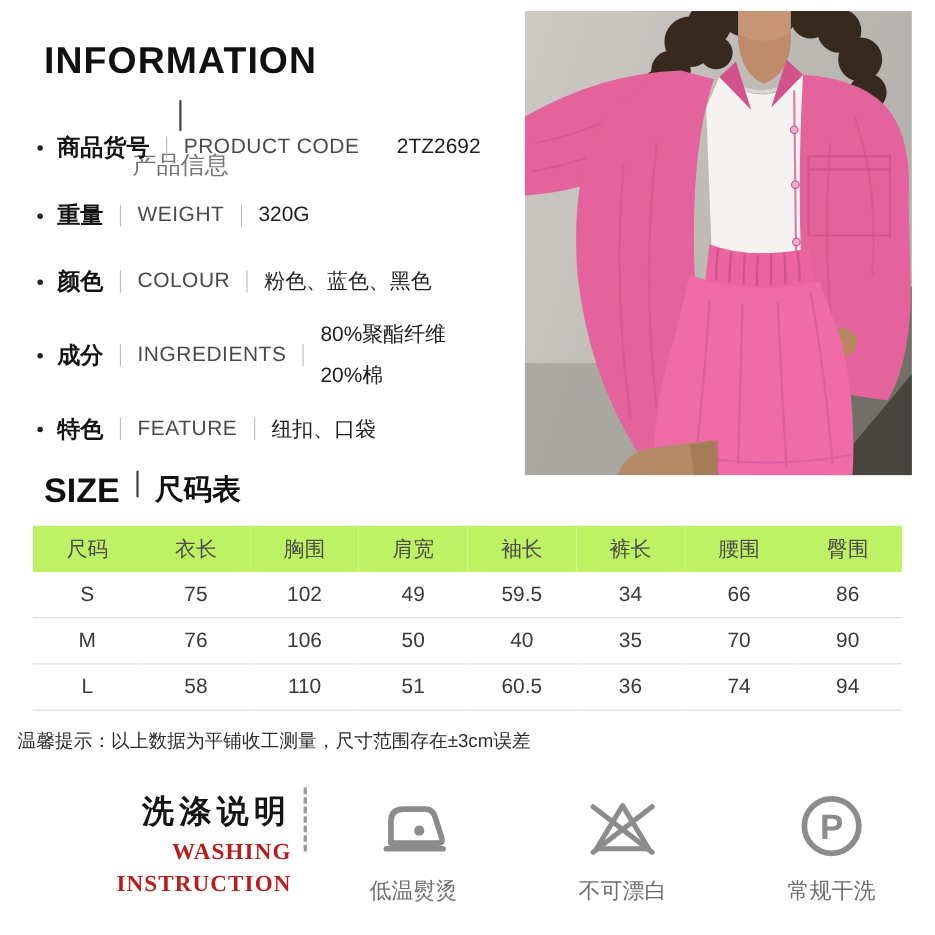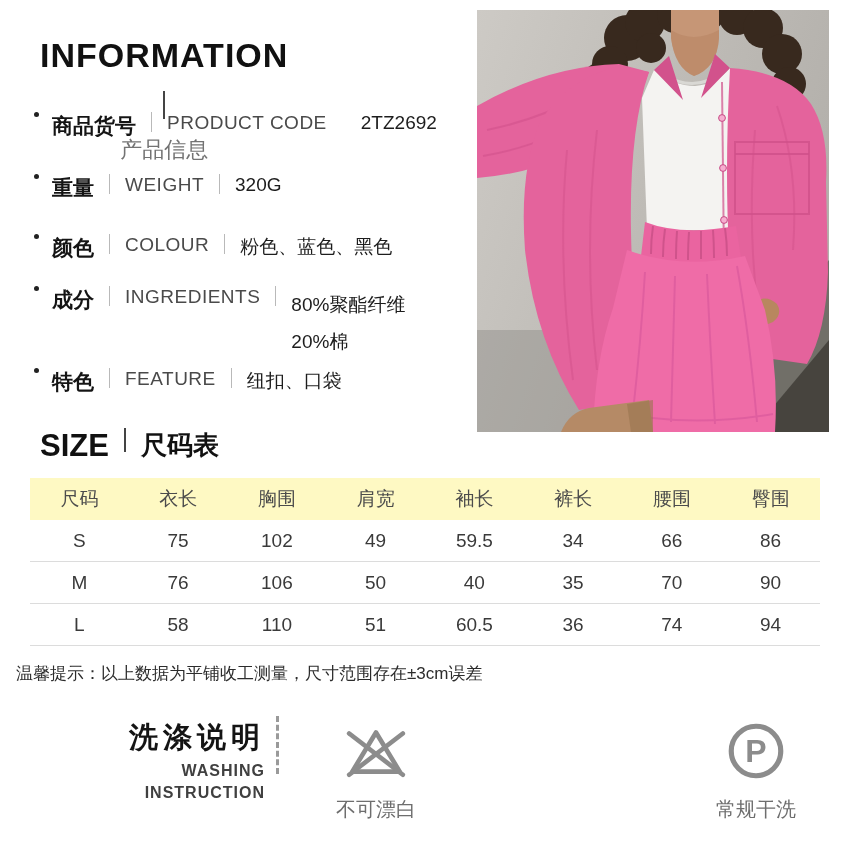--- a/index.html
+++ b/index.html
@@ -8,50 +8,50 @@
 
   
   .info-header{position:absolute;left:40px;top:36px;display:flex;align-items:center;gap:16px;flex-direction:column;}
   .info-header .en{font-size:34px;font-weight:bold;letter-spacing:1px;color:#111;}
   .info-header .zh{font-size:22px;font-weight:normal;color:#737373;}
   .vbar-dark{width:2px;height:28px;background:#444;}
   .vbar-dark.small{height:24px;}
 
   
   .info-rows{position:absolute;left:32px;top:112px;width:445px;}
-  .irow{display:flex;min-height:44px;}
+  .irow{display:flex;align-items:center;min-height:44px;}
   .irow.mb18{margin-bottom:18px;} .irow.mb16{margin-bottom:16px;} .irow.mb8{margin-bottom:8px;}
   .irow .dot{width:5px;height:5px;border-radius:50%;background:#222;margin:0 13px 0 2px;flex:none;}
   .irow .zh{font-size:21px;font-weight:bold;color:#141414;white-space:nowrap;}
   .pipe{width:1px;height:20px;background:#b9b9b9;margin:0 15px;flex:none;}
   .irow .en{font-size:19px;color:#4a4a4a;letter-spacing:.5px;white-space:nowrap;}
   .irow .val{font-size:19px;color:#1d1d1d;white-space:nowrap;}
   .irow .val.widegap{margin-left:34px;}
   .val-lines{font-size:19px;color:#1d1d1d;line-height:37px;}
   .irow.tall{min-height:72px;}
 
   
   .photo{position:absolute;left:477px;top:10px;width:352px;height:422px;}
   .photo svg{display:block;}
 
   
   .size-header{position:absolute;left:40px;top:428px;display:flex;align-items:flex-start;gap:15px;}
   .size-header .en{font-size:31px;font-weight:bold;color:#111;}
   .size-header .zh{font-size:26px;font-weight:bold;color:#111;}
 
   table.size{position:absolute;left:30px;top:478px;width:790px;border-collapse:collapse;table-layout:fixed;}
-  table.size th{background:#fef9c3;height:40px;font-size:19px;font-weight:normal;color:#4c4c4c;}
+  table.size th{background:#bef264;height:40px;font-size:19px;font-weight:normal;color:#4c4c4c;}
   table.size td{height:39px;text-align:center;font-size:19px;color:#3a3a3a;border-bottom:1px solid #dcdcdc;}
 
   .note{position:absolute;left:16px;top:662px;font-size:17px;color:#2c2c2c;}
 
   
   .wash-title{position:absolute;left:40px;top:718px;width:225px;text-align:right;}
   .wash-title .zh{font-size:29px;font-weight:bold;letter-spacing:5px;color:#141414;}
-  .wash-title .en{font-size:16px;font-weight:bold;color:#404040;letter-spacing:1px;margin-top:4px;}
+  .wash-title .en{font-size:21px;font-weight:bold;color:#b91c1c;letter-spacing:1px;margin-top:4px;font-family:Liberation Serif, serif;}
   .wash-divider{position:absolute;left:276px;top:716px;height:58px;border-left:3px dashed #9a9a9a;}
   .wash-items{position:absolute;left:318px;top:716px;width:496px;display:flex;justify-content:space-between;}
   .wash-item{width:116px;display:flex;flex-direction:column;align-items:center;}
   .wash-item .glyph{height:70px;display:flex;align-items:center;justify-content:center;}
   .wash-item .lbl{font-size:20px;color:#6e6e6e;margin-top:10px;white-space:nowrap;}
 </style>
 </head>
 <body>
 
 <div class="page">
@@ -253,20 +253,30 @@
     <div class="zh">洗涤说明</div>
     <div class="en">WASHING</div>
     <div class="en">INSTRUCTION</div>
   </div>
   <div class="wash-divider"></div>
 
   <div class="wash-items">
     <div class="wash-item">
       <span class="glyph">
         <svg width="66" height="62" viewBox="0 0 64 60">
+          <path d="M12 45 V26 Q12 15 23 15 H42 Q49 15 51 22 L57 41 Q58 45 54 45 Z" fill="none" stroke="#8c8c8c" stroke-width="5" stroke-linejoin="round"></path>
+          <line x1="8" y1="50" x2="58" y2="50" stroke="#8c8c8c" stroke-width="5" stroke-linecap="round"></line>
+          <circle cx="37" cy="34" r="4.5" fill="#8c8c8c"></circle>
+        </svg>
+      </span>
+      <span class="lbl">低温熨烫</span>
+    </div>
+    <div class="wash-item">
+      <span class="glyph">
+        <svg width="66" height="62" viewBox="0 0 64 60">
           <path d="M32 12 L55 50 H9 Z" fill="none" stroke="#8c8c8c" stroke-width="4.5" stroke-linejoin="round"></path>
           <line x1="6" y1="13" x2="58" y2="53" stroke="#8c8c8c" stroke-width="4.5" stroke-linecap="round"></line>
           <line x1="58" y1="13" x2="6" y2="53" stroke="#8c8c8c" stroke-width="4.5" stroke-linecap="round"></line>
         </svg>
       </span>
       <span class="lbl">不可漂白</span>
     </div>
     <div class="wash-item">
       <span class="glyph">
         <svg width="66" height="62" viewBox="0 0 64 60">

